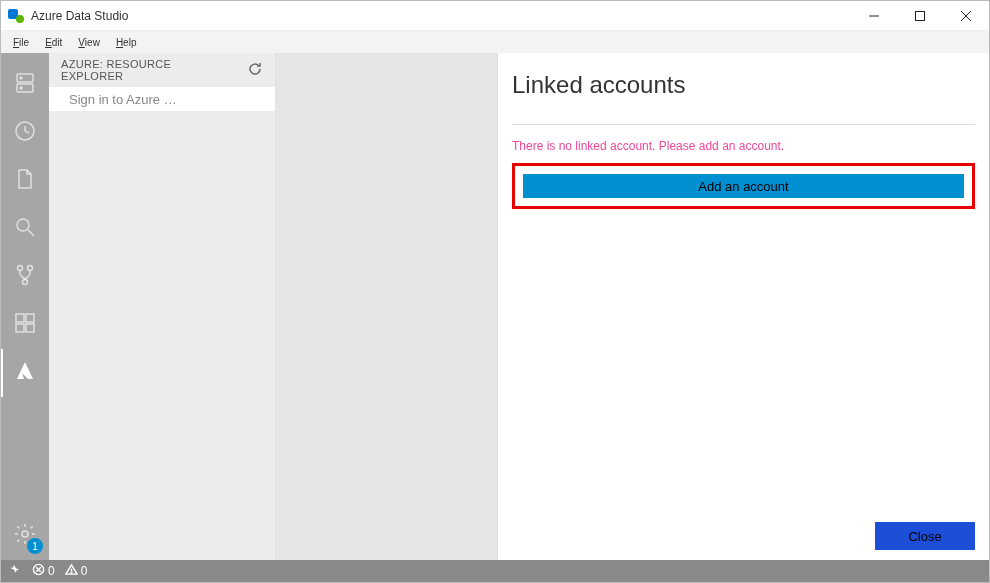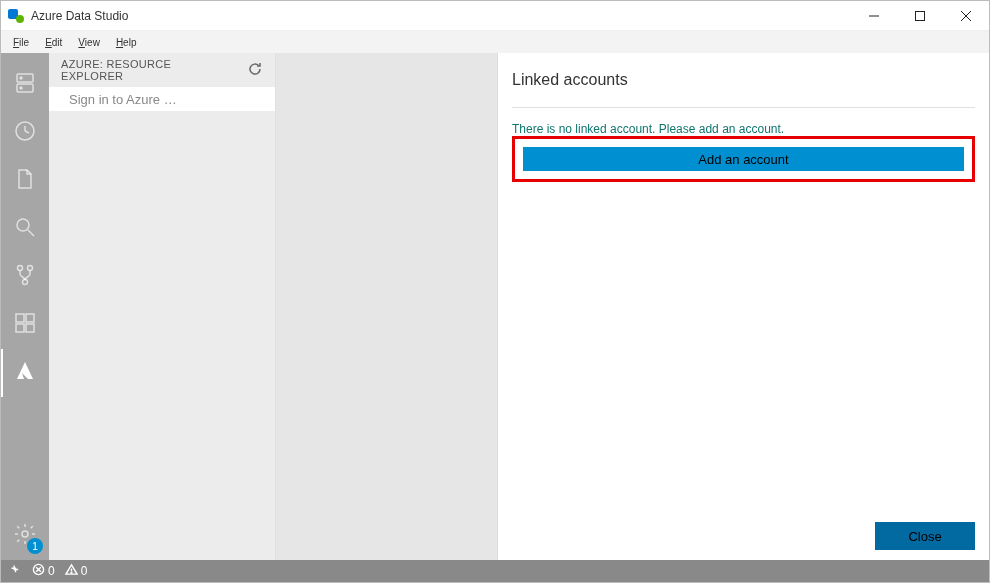--- a/index.html
+++ b/index.html
@@ -37,27 +37,27 @@
   .sidepanel-header { height: 34px; display: flex; align-items: center; padding: 0 12px; font-size: 11px; color: #555; letter-spacing: 0.3px; gap: 28px; }
   .sidepanel-header .hdr-spacer { flex:1; }
   .sidepanel-header .refresh svg { width:16px; height:16px; stroke:#666; fill:none; stroke-width:1.5; }
   .signin-row { height: 24px; background: #ffffff; display:flex; align-items:center; padding:0 20px; font-size:13px; color:#888; }
 
   
   .editor { flex:1; background:#e6e6e6; }
 
   
   .rightpanel { width: 492px; background:#fff; display:flex; flex-direction:column; padding: 18px 14px 10px 14px; border-left:1px solid #ddd; }
-  .rightpanel .rp-title { font-size: 16px; color:#333; font-weight:400; margin-bottom:12px; }
+  .rightpanel .rp-title { font-size: 24px; color:#333; font-weight:400; margin-bottom:19px; }
   .rightpanel .rp-divider { height:1px; background:#e0e0e0; margin: 6px 0 14px 0; }
-  .rightpanel .rp-msg { font-size:12px; color:#0f766e; }
+  .rightpanel .rp-msg { font-size:12px; color:#ec4899; margin-bottom:10px; }
   .highlight-box { border:3px solid #e60000; padding:8px; margin-bottom:auto; }
   .add-account-btn { width:100%; height:24px; background:#0090d1; color:#000; font-size:13px; display:flex; align-items:center; justify-content:center; cursor:pointer; border:none; }
   .rp-footer { display:flex; justify-content:flex-end; padding-top:10px; }
-  .close-btn { width:100px; height:28px; background:#0369a1; color:#000; font-size:13px; border:none; display:flex; align-items:center; justify-content:center; cursor:pointer; }
+  .close-btn { width:100px; height:28px; background:#1d4ed8; color:#000; font-size:13px; border:none; display:flex; align-items:center; justify-content:center; cursor:pointer; }
 
   
   .statusbar { height:22px; background:#898989; display:flex; align-items:center; color:#fff; font-size:12px; padding:0 8px; gap:10px; }
   .statusbar .status-item { display:flex; align-items:center; gap:3px; }
   .statusbar svg { width:13px; height:13px; stroke:#fff; fill:none; stroke-width:1.5; }
 </style>
 </head>
 <body>
 
 <div class="window">

